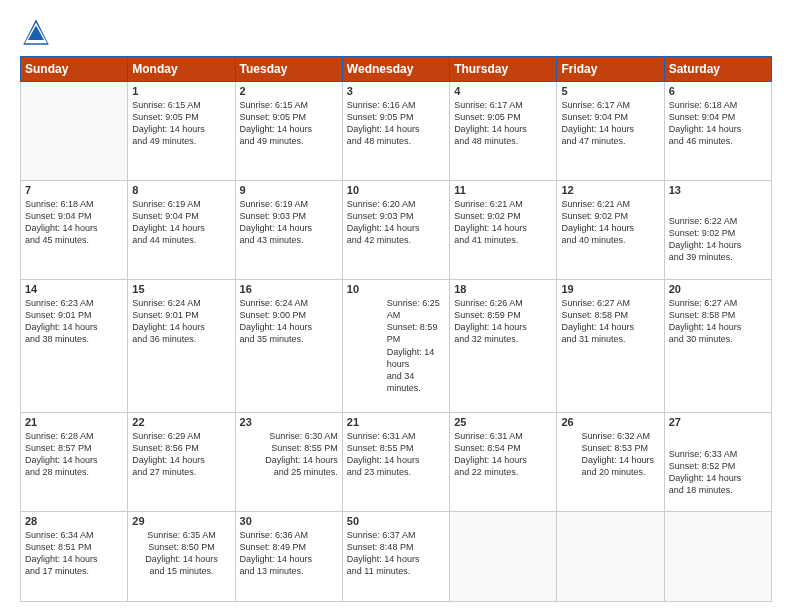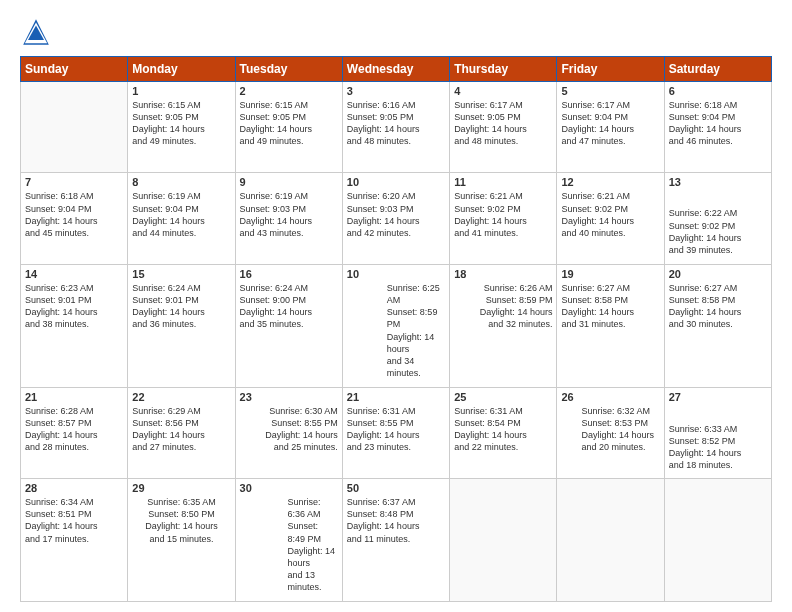--- a/index.html
+++ b/index.html
@@ -249,21 +249,21 @@
           </td>
           <td>
             <div class="day-number">10</div>
             <div class="cell-info" style="white-space: pre-line; margin-left: 40px;">Sunrise: 6:25 AM
 Sunset: 8:59 PM
 Daylight: 14 hours
 and 34 minutes.</div>
           </td>
           <td>
             <div class="day-number">18</div>
-            <div class="cell-info" style="white-space: pre-line; text-align: right;">Sunrise: 6:26 AM
+            <div class="cell-info" style="white-space: pre-line;">Sunrise: 6:26 AM
 Sunset: 8:59 PM
 Daylight: 14 hours
 and 32 minutes.</div>
           </td>
           <td>
             <div class="day-number">19</div>
             <div class="cell-info" style="white-space: pre-line;">Sunrise: 6:27 AM
 Sunset: 8:58 PM
 Daylight: 14 hours
 and 31 minutes.</div>
@@ -337,21 +337,21 @@
           </td>
           <td>
             <div class="day-number">29</div>
             <div class="cell-info" style="white-space: pre-line; text-align: center;">Sunrise: 6:35 AM
 Sunset: 8:50 PM
 Daylight: 14 hours
 and 15 minutes.</div>
           </td>
           <td>
             <div class="day-number">30</div>
-            <div class="cell-info" style="white-space: pre-line; margin-left: 48px;">Sunrise: 6:36 AM
+            <div class="cell-info" style="white-space: pre-line;">Sunrise: 6:36 AM
 Sunset: 8:49 PM
 Daylight: 14 hours
 and 13 minutes.</div>
           </td>
           <td>
             <div class="day-number">50</div>
             <div class="cell-info" style="white-space: pre-line;">Sunrise: 6:37 AM
 Sunset: 8:48 PM
 Daylight: 14 hours
 and 11 minutes.</div>

